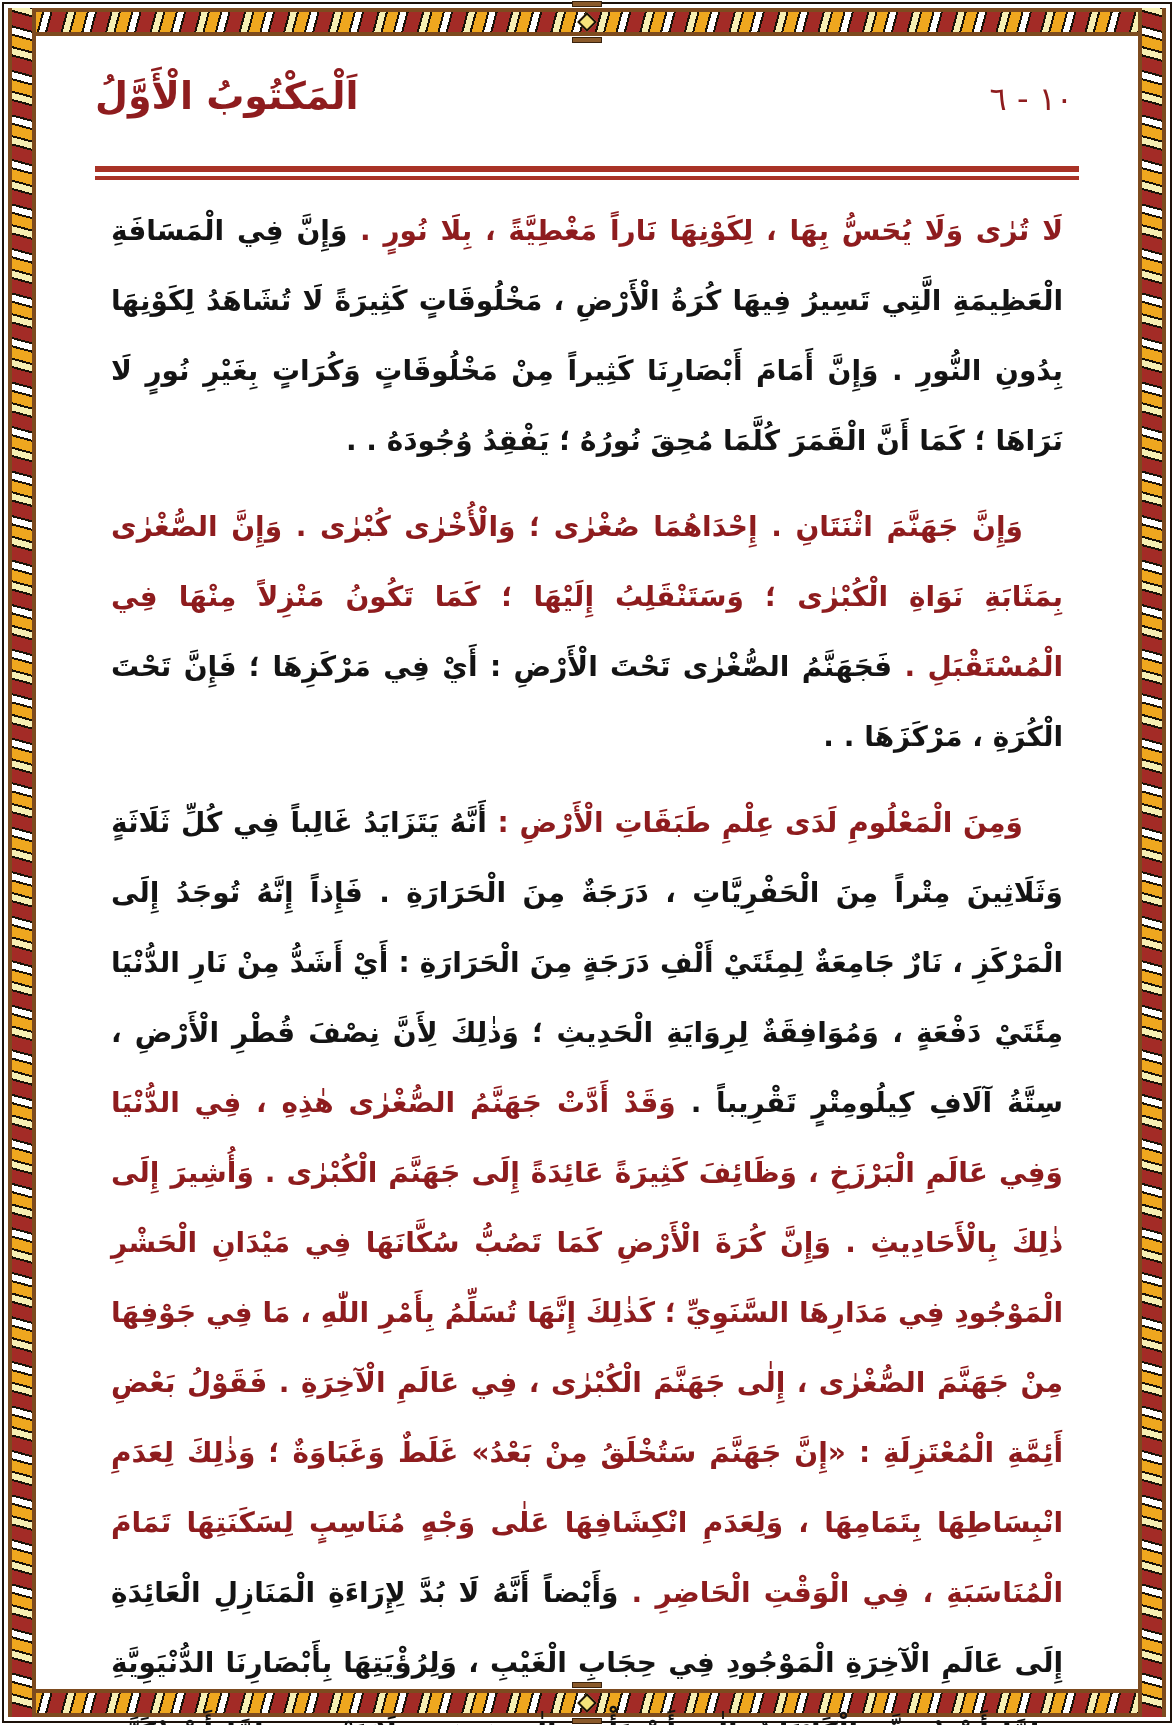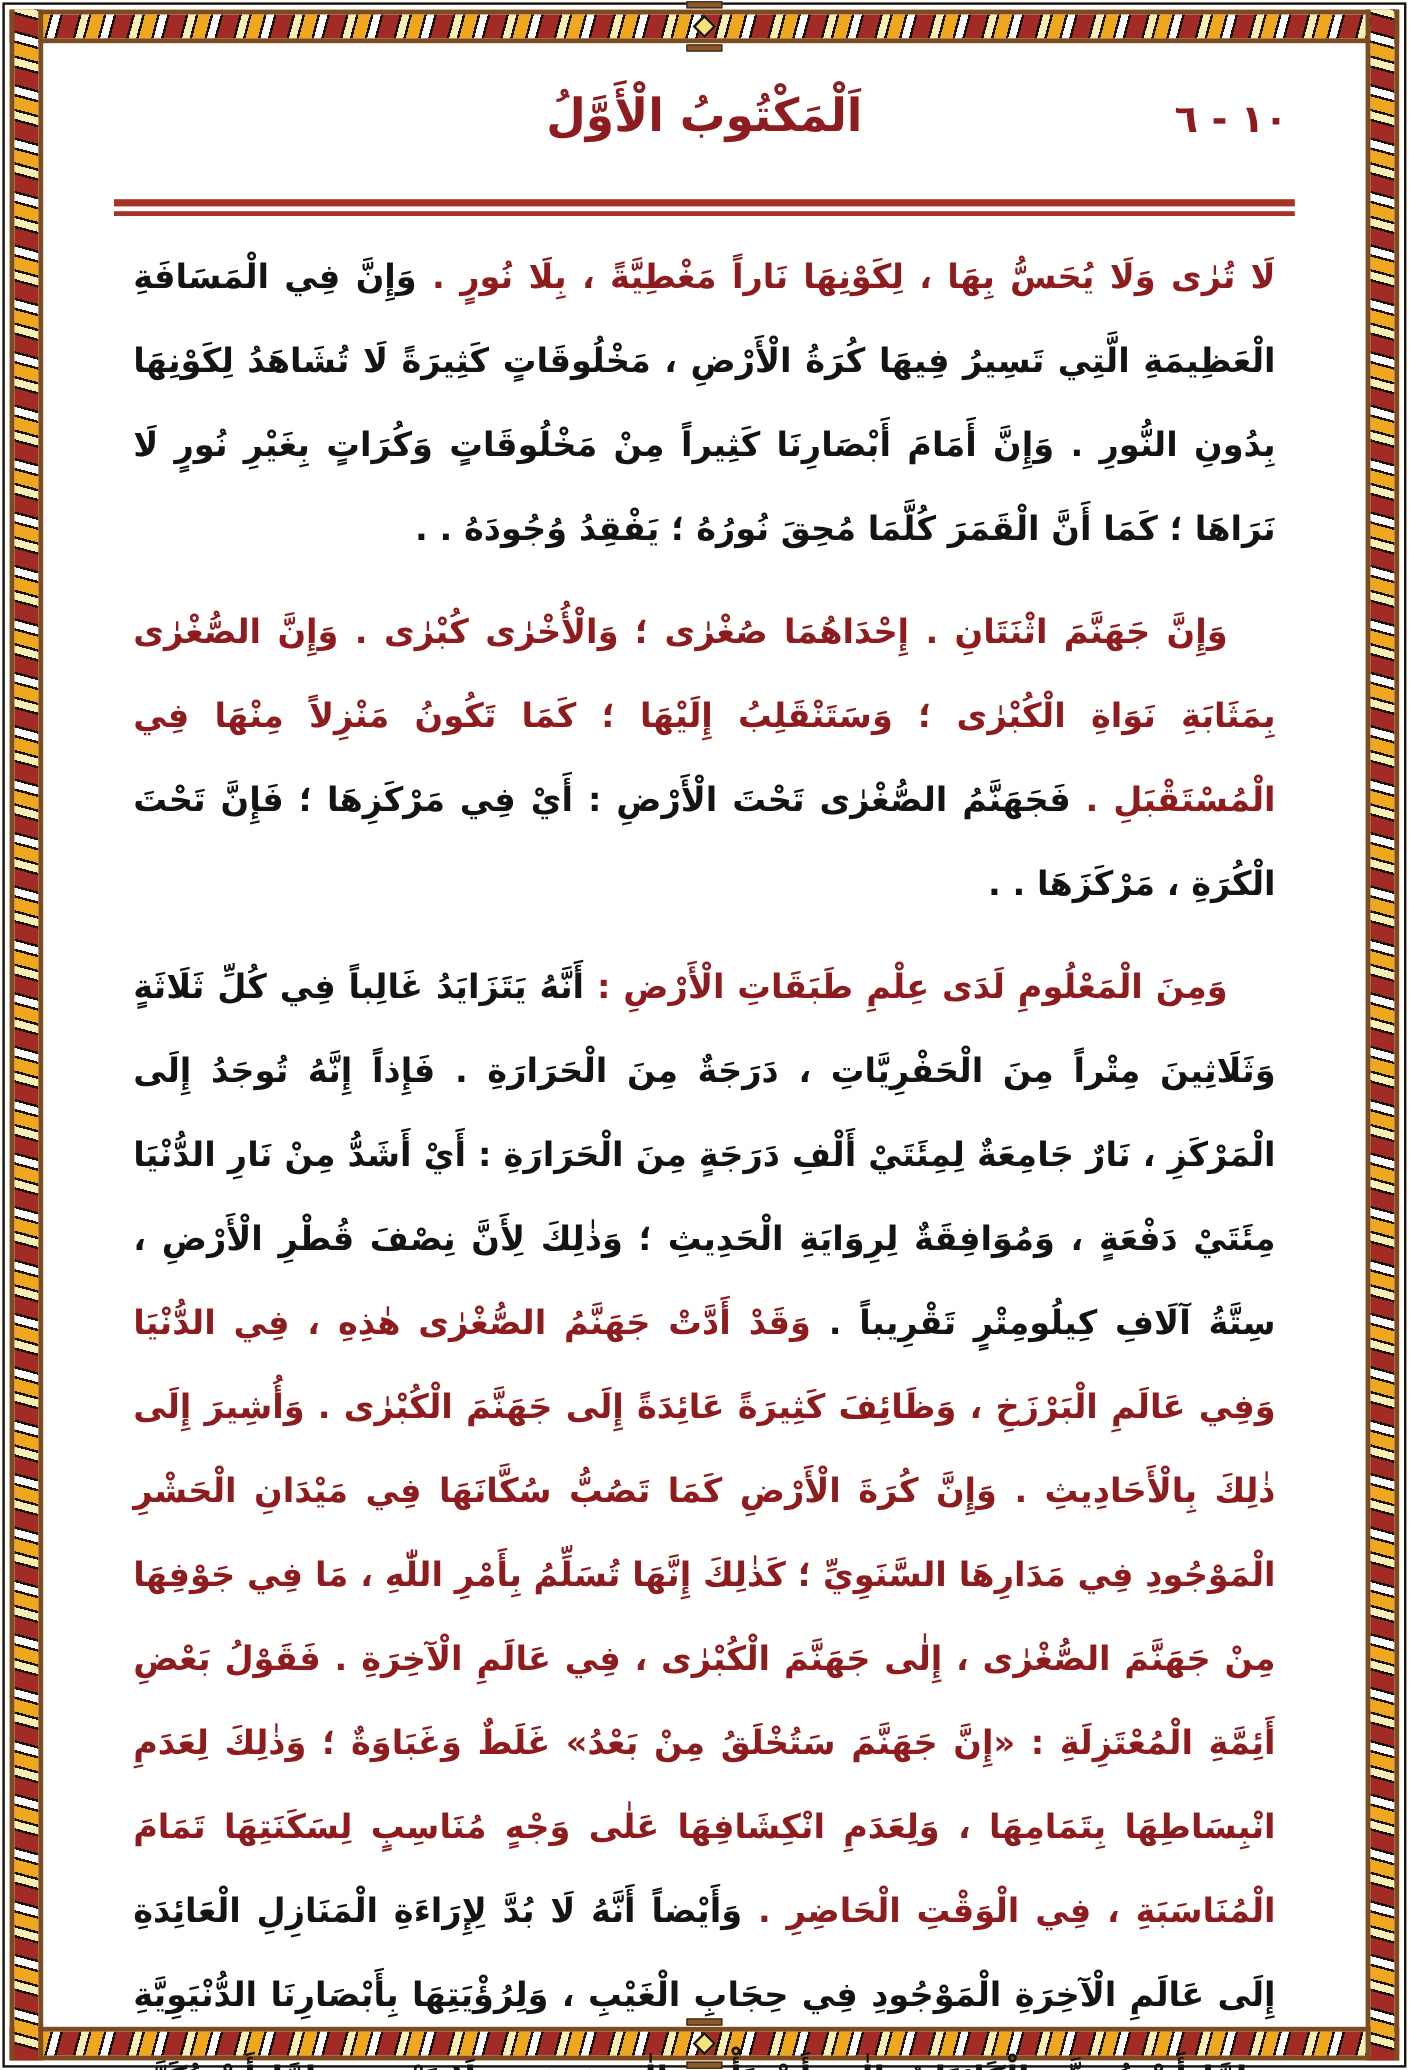--- a/index.html
+++ b/index.html
@@ -100,32 +100,32 @@
   }
 
   .page-header {
     position: relative;
     height: 92px;
     margin-top: 34px;
   }
   .page-title {
     position: absolute;
     left: 0; right: 0;
-    text-align: center;
+    text-align: left;
     font-size: 38px;
     font-weight: bold;
     color: #8e1c1e;
   }
   .page-number {
     position: absolute;
     left: 40px;           
     top: 6px;
     direction: rtl;
     font-size: 32px;
-    font-weight: bold;
+    font-weight: normal;
     color: #8e1c1e;
   }
   
   .page-number { left: auto; right: 6px; }
 
   .title-rule {
     height: 14px;
     border-top: 6px solid #a93226;
     border-bottom: 4px solid #a93226;
     margin-bottom: 14px;

